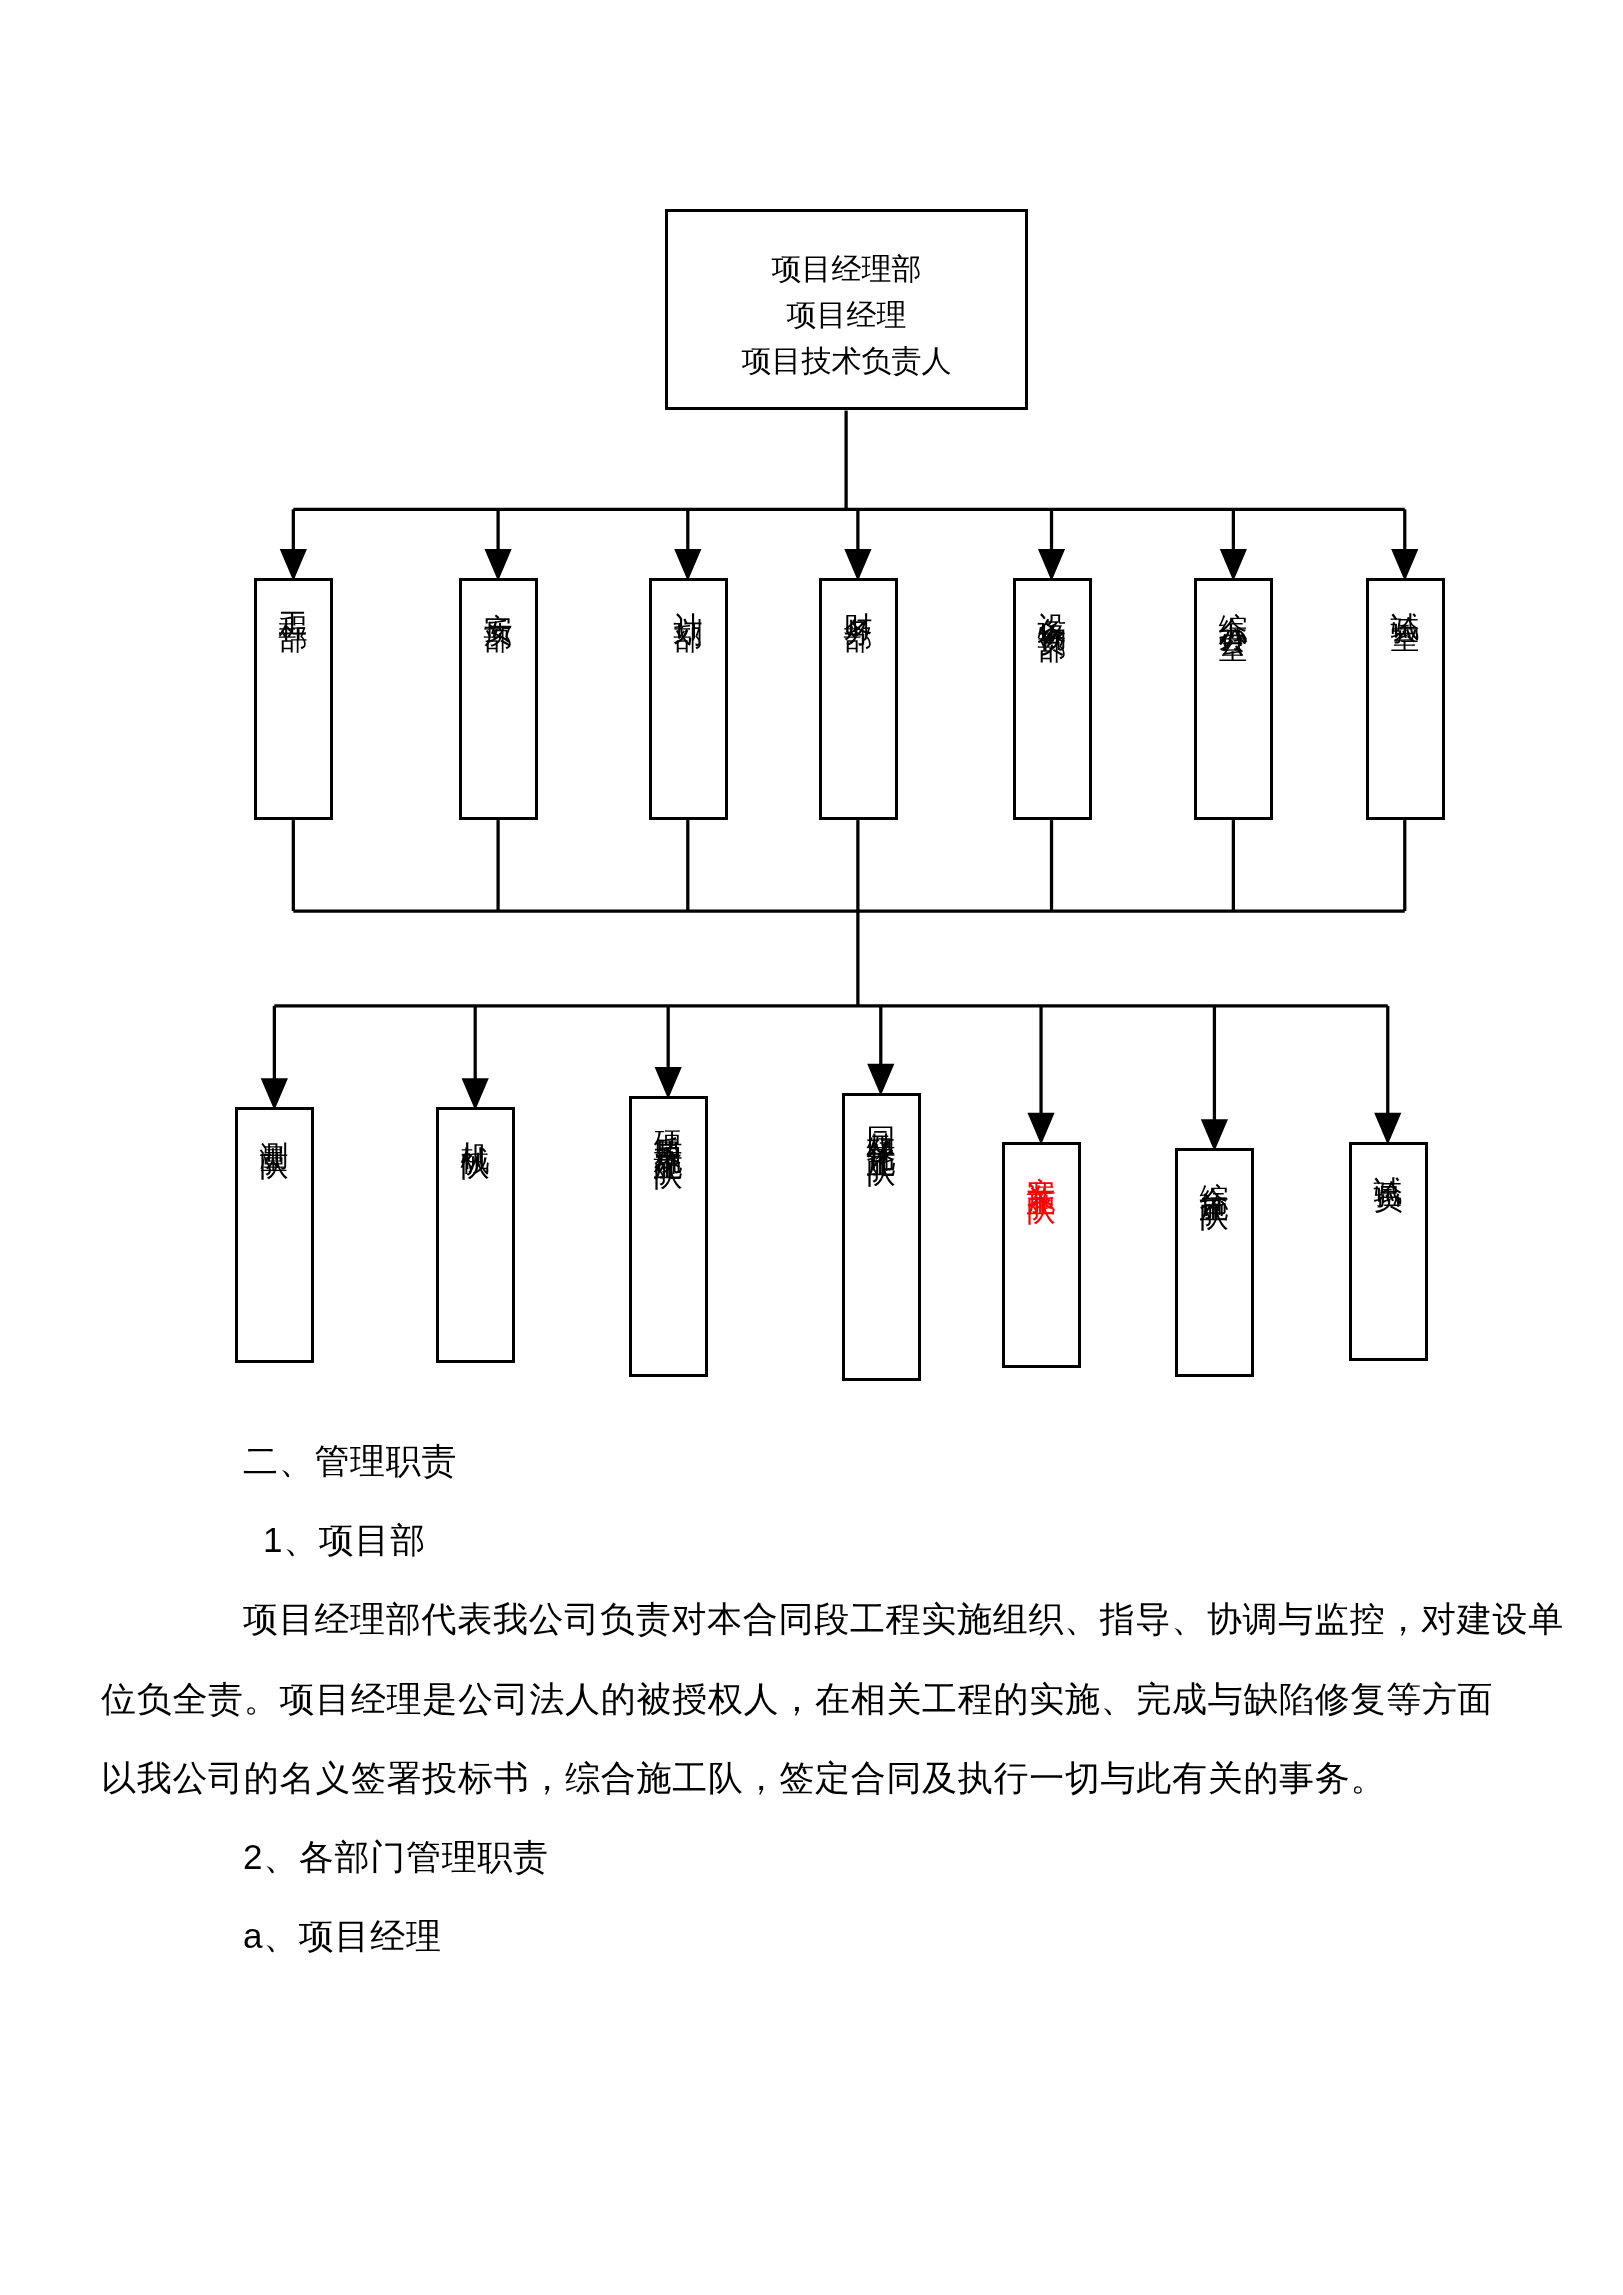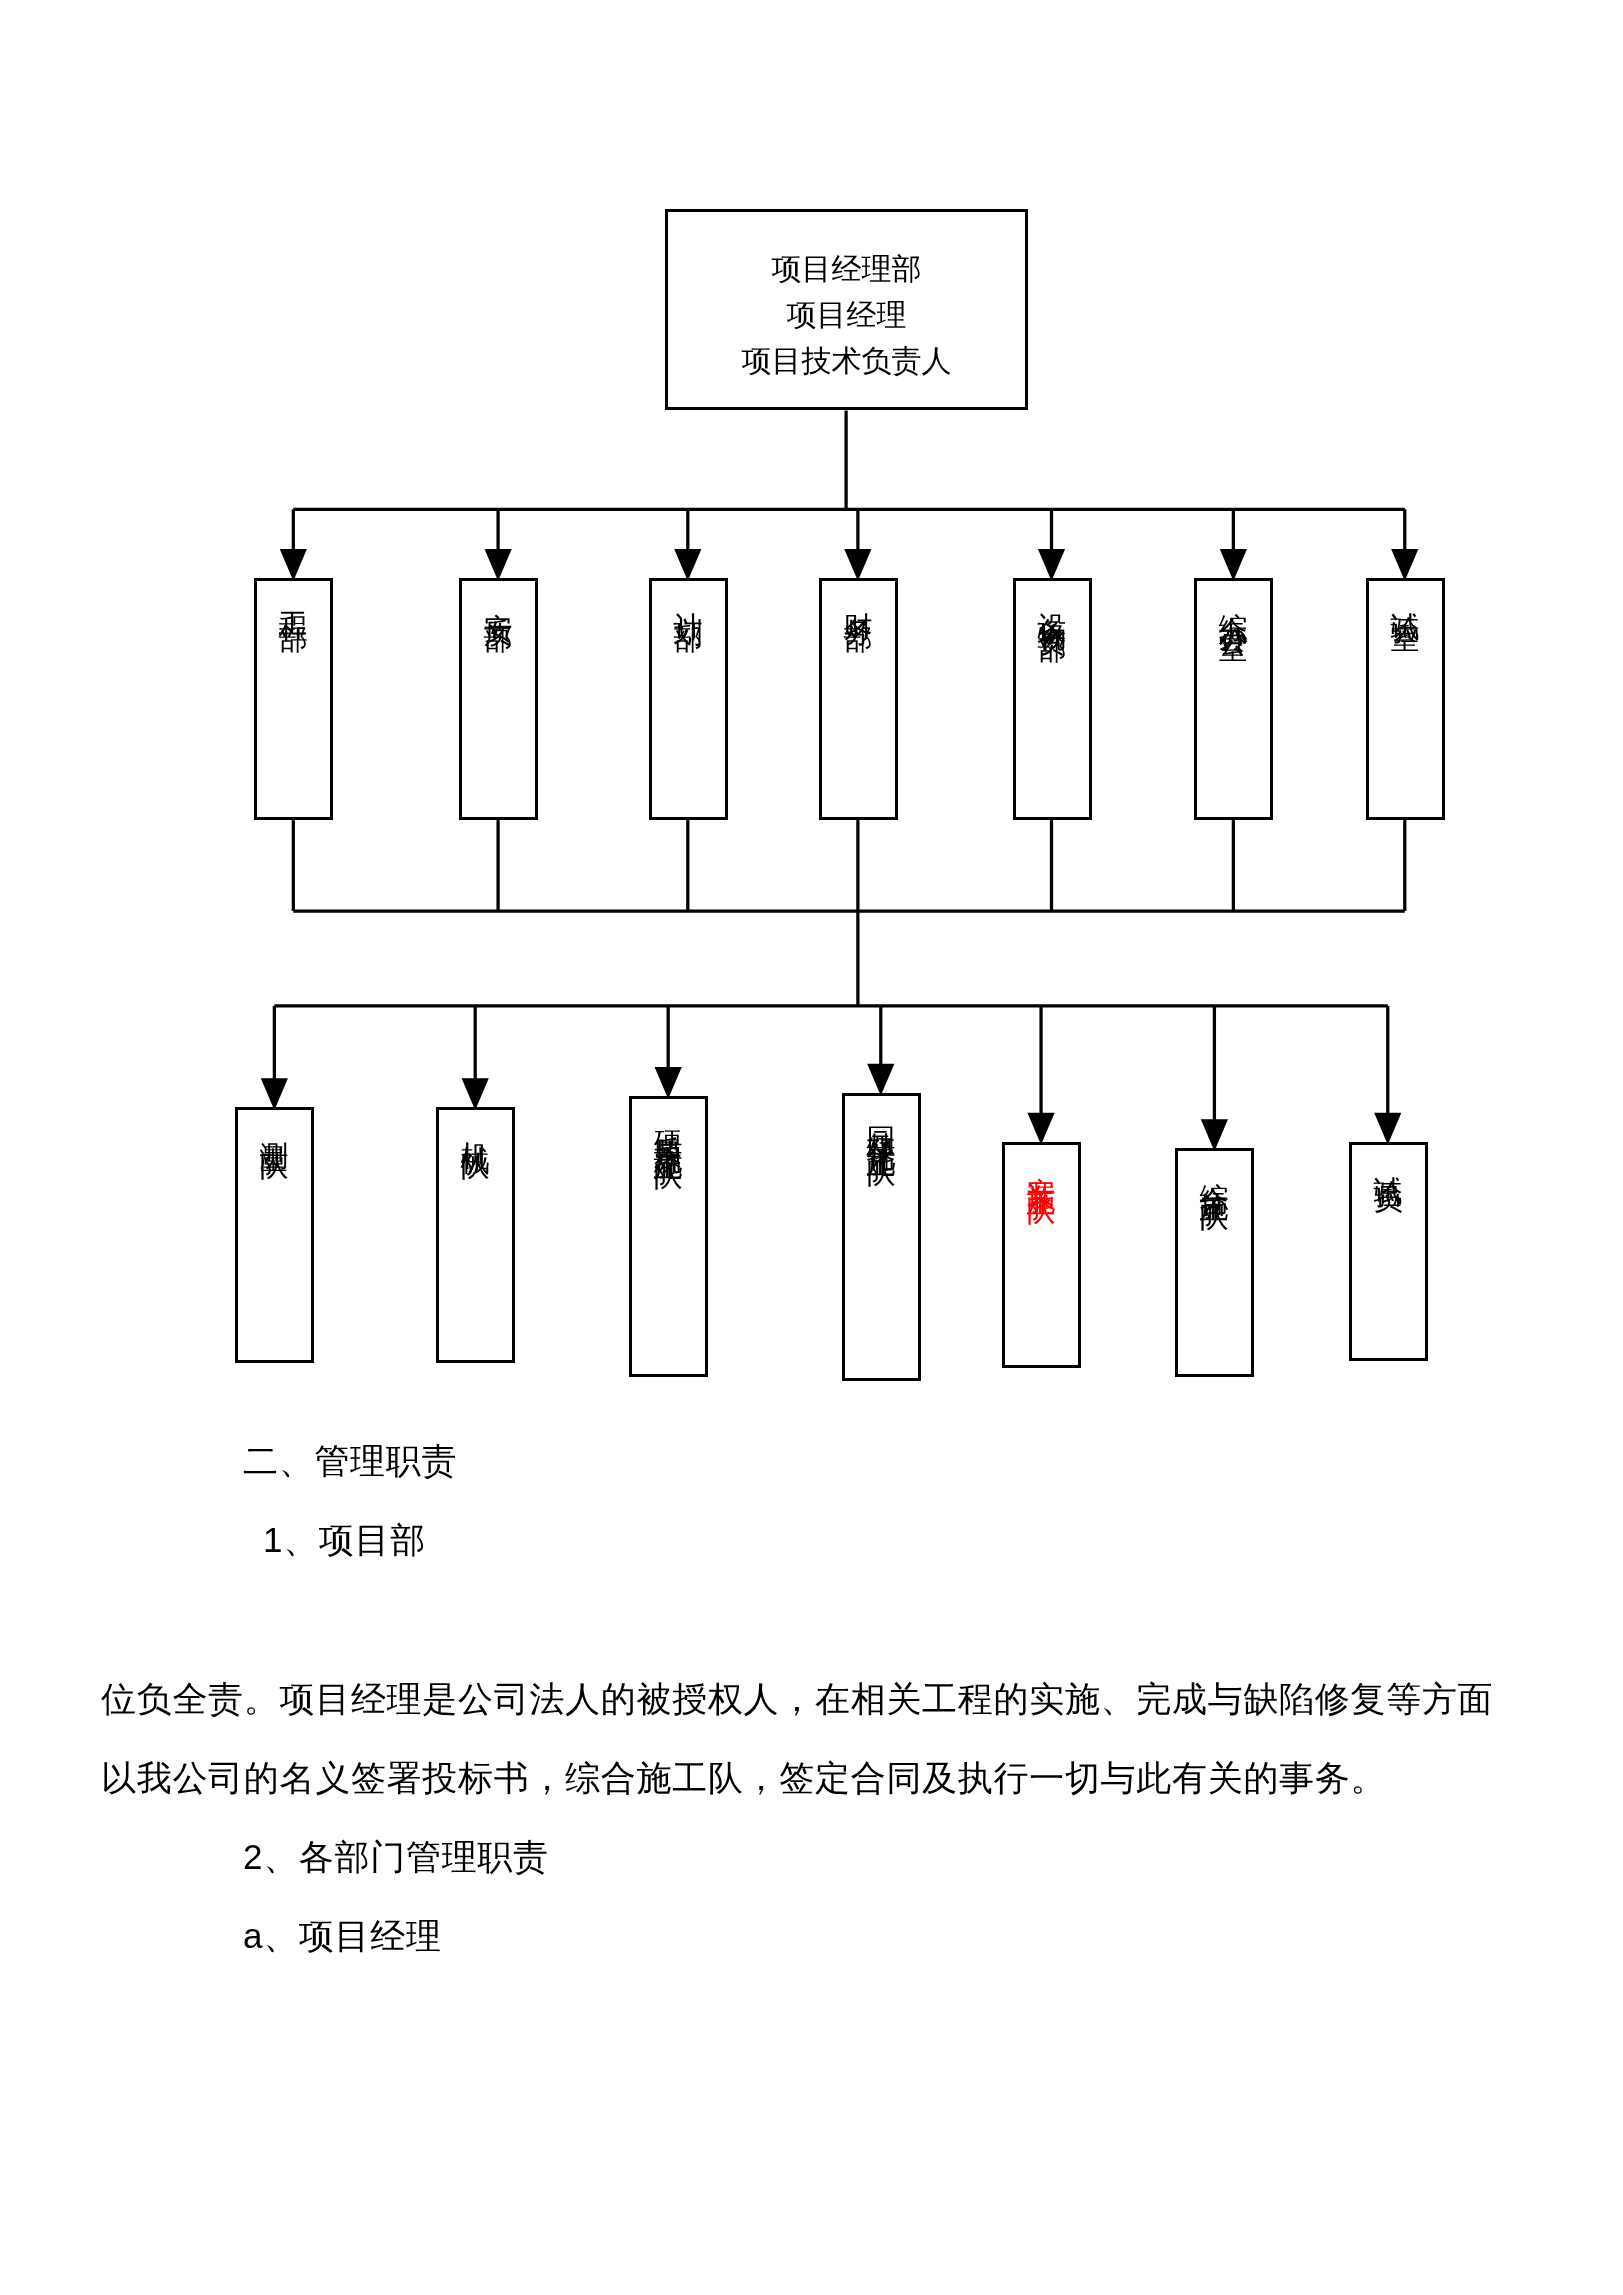--- a/index.html
+++ b/index.html
@@ -151,18 +151,19 @@
     <span class="vtext" style="color: rgb(0, 0, 0);">综合施工队</span>
   </div>
   <div class="node" style="left:1335px;top:1142px;width:79px;height:219px;">
     <span class="vtext" style="color: rgb(0, 0, 0);">试验员</span>
   </div>
 </div>
 
 <div class="bodytext" style="top:1440px;">
   <div class="tline indent" style="top:0px;">二、管理职责</div>
   <div class="tline indent" style="top:79px;margin-left:20px;">1、项目部</div>
+  <div class="tline indent" style="top:158px;">项目经理部代表我公司负责对本合同段工程实施组织、指导、协调与监控，对建设单</div>
   <div class="tline flush" style="top:238px;">位负全责。项目经理是公司法人的被授权人，在相关工程的实施、完成与缺陷修复等方面</div>
   <div class="tline flush" style="top:317px;">以我公司的名义签署投标书，综合施工队，签定合同及执行一切与此有关的事务。</div>
   <div class="tline indent" style="top:396px;">2、各部门管理职责</div>
   <div class="tline indent" style="top:475px;">a、项目经理</div>
 </div>
 
 
 </body></html>

